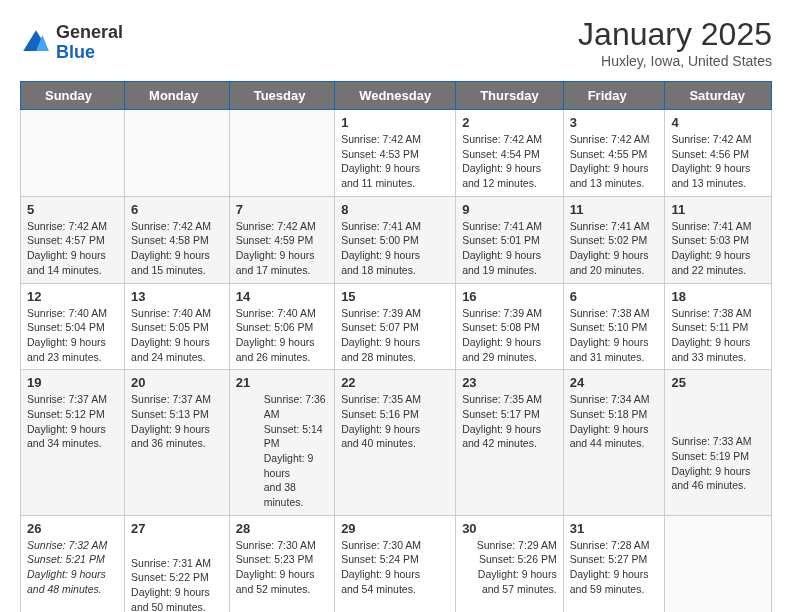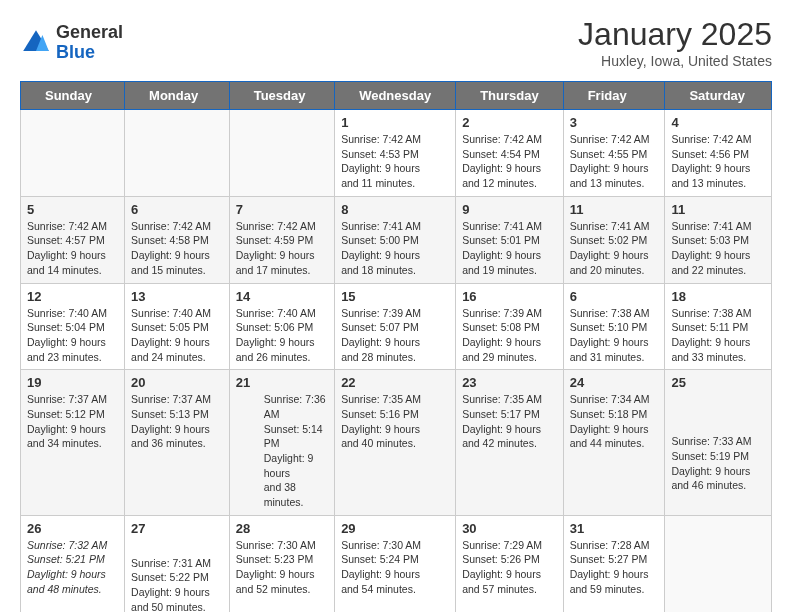--- a/index.html
+++ b/index.html
@@ -327,21 +327,21 @@
         </td>
         <td>
           <div class="day-num">29</div>
           <div class="day-info" style="white-space: pre-line;">Sunrise: 7:30 AM
 Sunset: 5:24 PM
 Daylight: 9 hours
 and 54 minutes.</div>
         </td>
         <td>
           <div class="day-num">30</div>
-          <div class="day-info" style="white-space: pre-line;">Sunrise: 7:29 AM
+          <div class="day-info" style="white-space: pre-line; text-align: right;">Sunrise: 7:29 AM
 Sunset: 5:26 PM
 Daylight: 9 hours
 and 57 minutes.</div>
         </td>
         <td>
           <div class="day-num">31</div>
           <div class="day-info" style="white-space: pre-line;">Sunrise: 7:28 AM
 Sunset: 5:27 PM
 Daylight: 9 hours
 and 59 minutes.</div>

